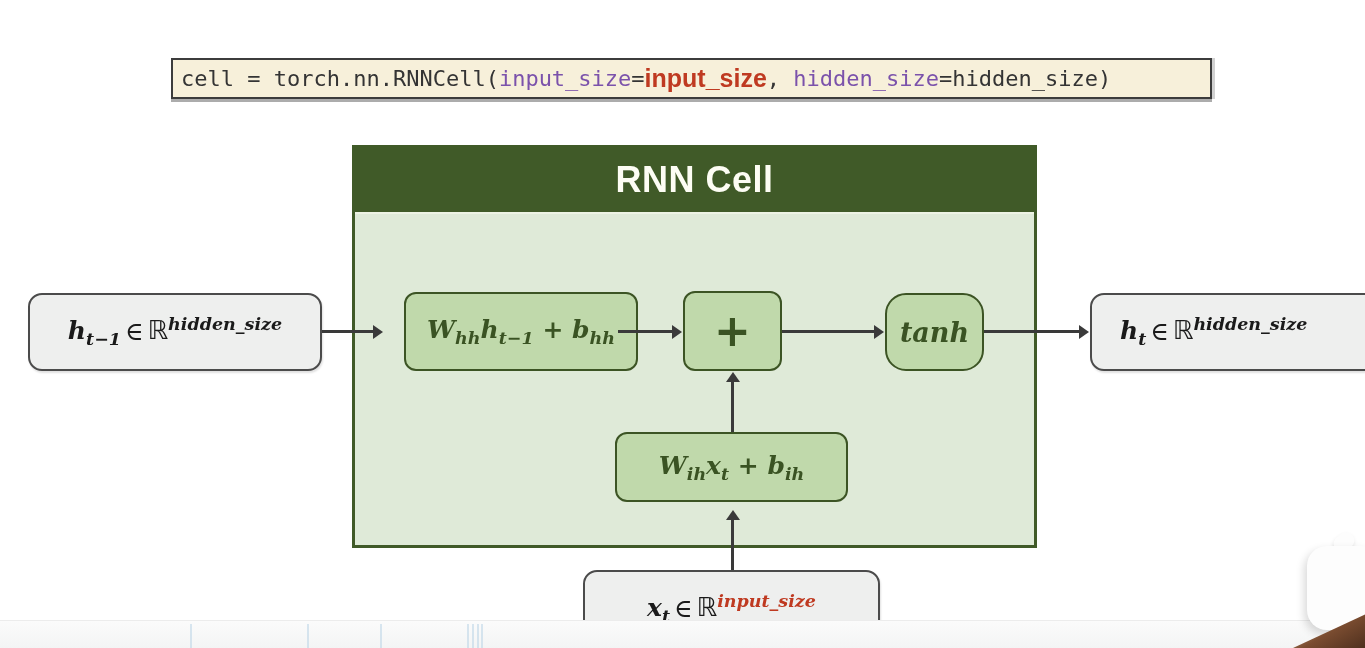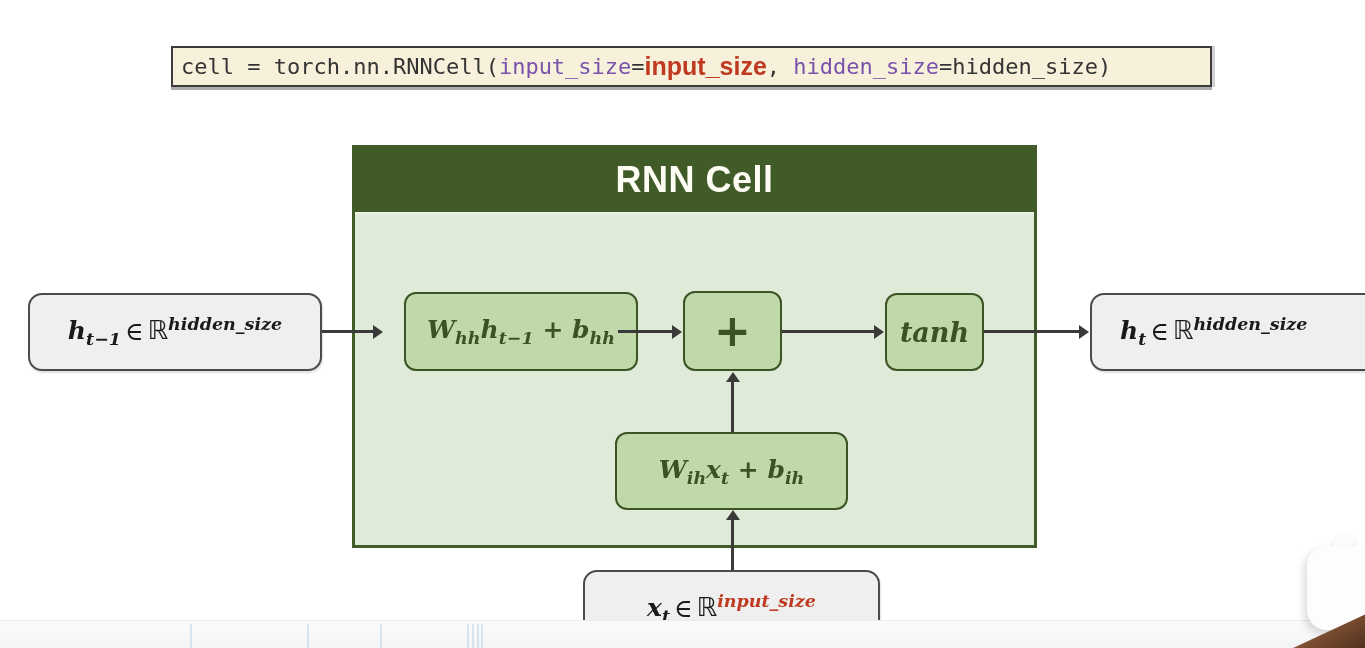--- a/index.html
+++ b/index.html
@@ -6,21 +6,21 @@
     margin: 0; padding: 0;
     width: 1365px; height: 648px;
     overflow: hidden;
     background: #ffffff;
     font-family: "Liberation Sans", sans-serif;
   }
   .stage { position: relative; width: 1365px; height: 648px; overflow: hidden; }
 
   
   .code-box {
-    position: absolute; left: 171px; top: 46px; width: 1041px; height: 41px;
+    position: absolute; left: 171px; top: 58px; width: 1041px; height: 41px;
     background: var(--code-bg); border: 2px solid var(--code-border);
     box-shadow: 0 3px 0 rgba(70,70,70,0.45), 3px 0 0 rgba(70,70,70,0.25);
     display: flex; align-items: center; padding-left: 8px; box-sizing: border-box;
     white-space: pre;
   }
   .code-box .seg {
     font-family: "DejaVu Sans Mono", monospace;
     font-size: 22px; color: var(--code-text);
   }
   .code-box .seg.param { color: var(--code-param); }
@@ -133,29 +133,29 @@
   </div>
 
   <div class="greenbox" style="left:384px; top:292px; width:234px; height:79px;margin-left:20px;">
     <span class="math"><span>W</span><sub>hh</sub><span>h</span><sub>t−1</sub><span> + </span><span>b</span><sub>hh</sub></span>
   </div>
 
   <div class="greenbox" style="left:683px; top:291px; width:99px; height:80px;">
     <span class="plus-sign">+</span>
   </div>
 
-  <div class="greenbox" style="left:885px; top:293px; width:99px; height:78px;">
+  <div class="greenbox" style="left:885px; top:293px; width:99px; height:78px;border-radius:21px;">
     <span class="math" style="font-size:27px;">tanh</span>
   </div>
 
   <div class="gbox" style="left:1090px; top:293px; width:300px; height:78px; justify-content:flex-start; padding-left:28px;">
     <span class="math"><span>h</span><sub>t</sub><span class="elem">∈</span><span class="bb">ℝ</span><sup>hidden_size</sup></span>
   </div>
 
-  <div class="greenbox" style="left:615px; top:432px; width:233px; height:78px;">
+  <div class="greenbox" style="left:615px; top:432px; width:233px; height:70px;">
     <span class="math"><span>W</span><sub>ih</sub><span>x</span><sub>t</sub><span> + </span><span>b</span><sub>ih</sub></span>
   </div>
 
   <div class="gbox" style="left:583px; top:570px; width:297px; height:90px;">
     <span class="math" style="position:relative; top:-6px;"><span>x</span><sub>t</sub><span class="elem">∈</span><span class="bb">ℝ</span><sup class="sup-red">input_size</sup></span>
   </div>
 
   <div class="arrow-h" style="left:322px; top:330px; width:52px;"></div>
   <div class="arrow-h" style="left:618px; top:330px; width:55px;"></div>
   <div class="arrow-h" style="left:782px; top:330px; width:93px;"></div>

